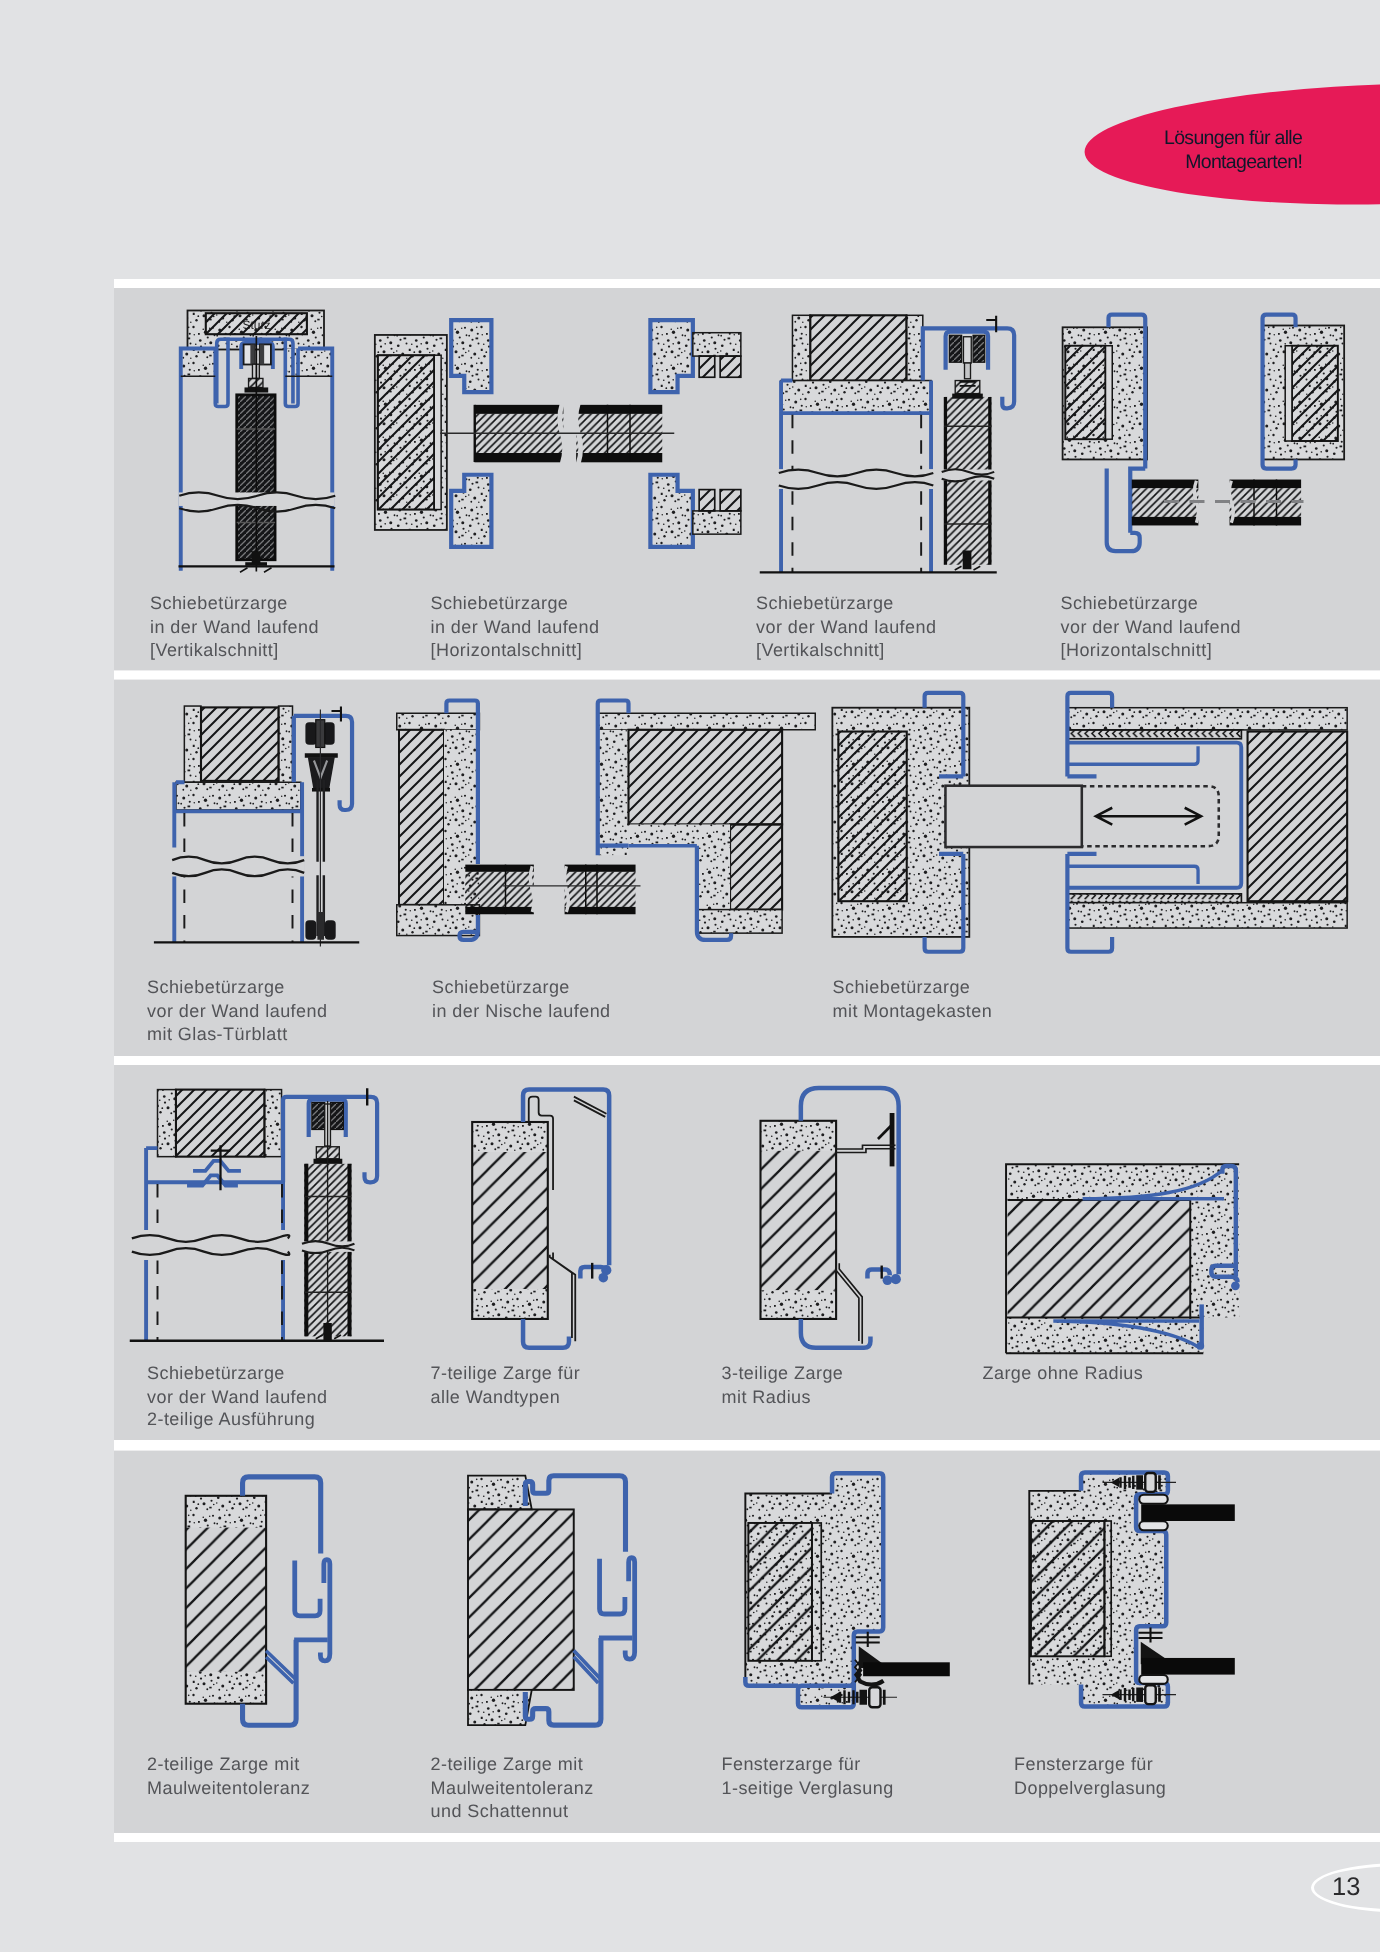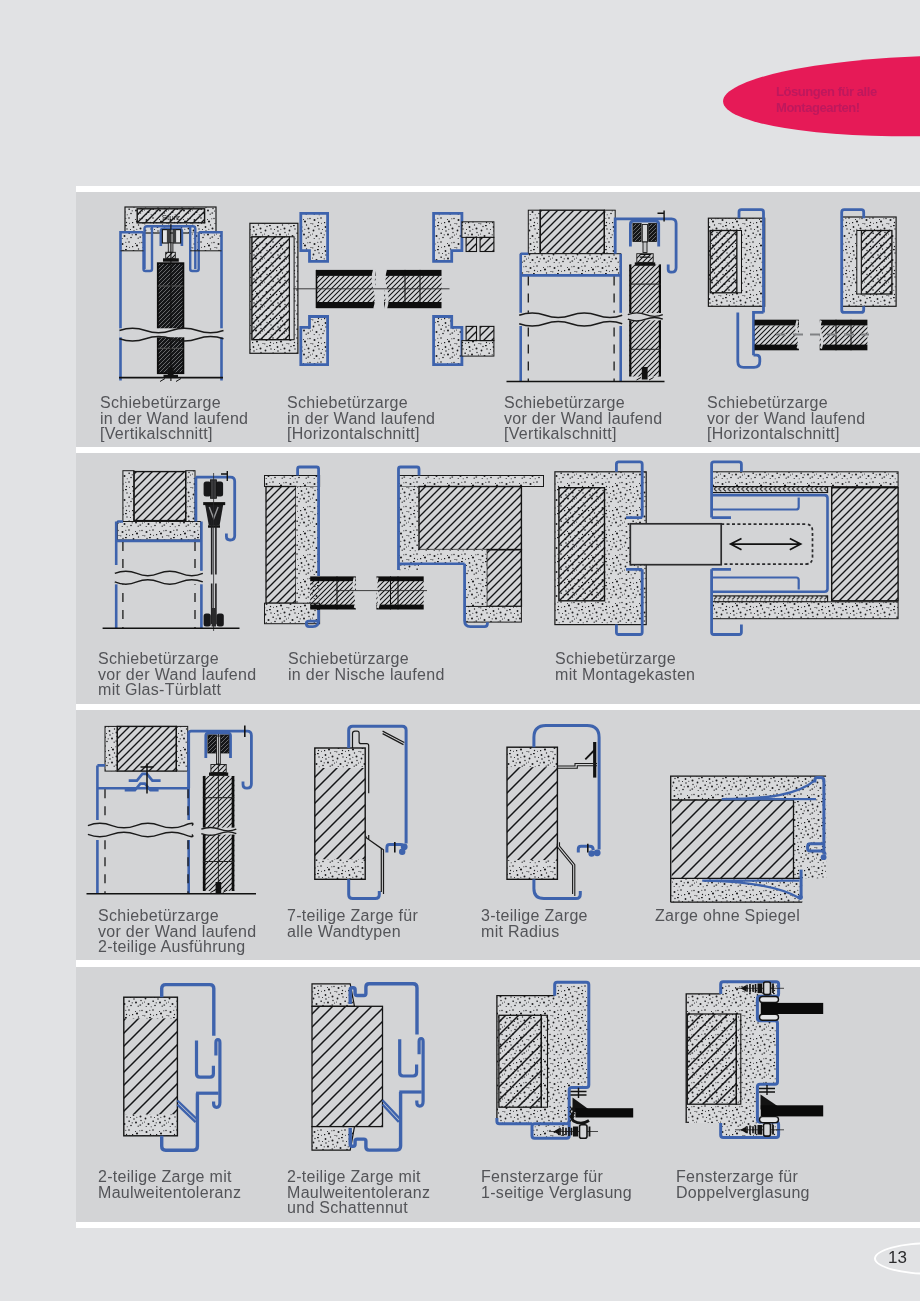--- a/index.html
+++ b/index.html
@@ -1,21 +1,21 @@
 <!DOCTYPE html>
 <html><head>
 <meta charset="utf-8">
 <style>
 html,body{margin:0;padding:0;}
 body{width:920px;height:1301px;position:relative;overflow:hidden;background:#e1e2e4;font-family:"Liberation Sans",sans-serif;}
 .band{position:absolute;left:76px;width:844px;background:#d3d4d6;}
 .gap{position:absolute;left:76px;width:844px;background:#ffffff;}
-.lbl{position:absolute;font-size:16px;line-height:15.7px;color:#535458;letter-spacing:0.3px;white-space:pre;}
+.lbl{position:absolute;font-size:12px;line-height:15.7px;color:#535458;letter-spacing:0.3px;white-space:pre;}
 #ribbon{position:absolute;left:723px;top:55.5px;width:416px;height:80px;background:#e61a57;border-radius:50%;transform:rotate(-1.5deg);}
-#ribtext{position:absolute;left:776px;top:83.5px;font-size:13px;line-height:16.8px;font-weight:700;color:#be185d;letter-spacing:-0.45px;white-space:pre;}
+#ribtext{position:absolute;left:776px;top:83.5px;font-size:13px;line-height:16.8px;font-weight:400;color:#0f172a;letter-spacing:-0.45px;white-space:pre;text-align:right;}
 #pagenum{position:absolute;left:874px;top:1241.5px;width:116px;height:29px;border:2.7px solid #fff;border-radius:50%;}
 #pagetext{position:absolute;left:888px;top:1248px;font-size:17px;color:#2b2b2d;}
 svg{position:absolute;left:0;top:0;}
 </style>
 </head>
 <body>
 
 <div class="band" style="top:192px;height:255px;"></div>
 
 <div class="band" style="top:453px;height:251px;"></div>
@@ -72,21 +72,21 @@
 <div class="lbl" style="left:98px;top:908px;">Schiebetürzarge
 vor der Wand laufend
 2-teilige Ausführung</div>
 
 <div class="lbl" style="left:287px;top:908px;">7-teilige Zarge für
 alle Wandtypen</div>
 
 <div class="lbl" style="left:481px;top:908px;">3-teilige Zarge
 mit Radius</div>
 
-<div class="lbl" style="left:655px;top:908px;">Zarge ohne Spiegel</div>
+<div class="lbl" style="left:655px;top:908px;">Zarge ohne Radius</div>
 
 <div class="lbl" style="left:98px;top:1169px;">2-teilige Zarge mit
 Maulweitentoleranz</div>
 
 <div class="lbl" style="left:287px;top:1169px;">2-teilige Zarge mit
 Maulweitentoleranz
 und Schattennut</div>
 
 <div class="lbl" style="left:481px;top:1169px;">Fensterzarge für
 1-seitige Verglasung</div>

